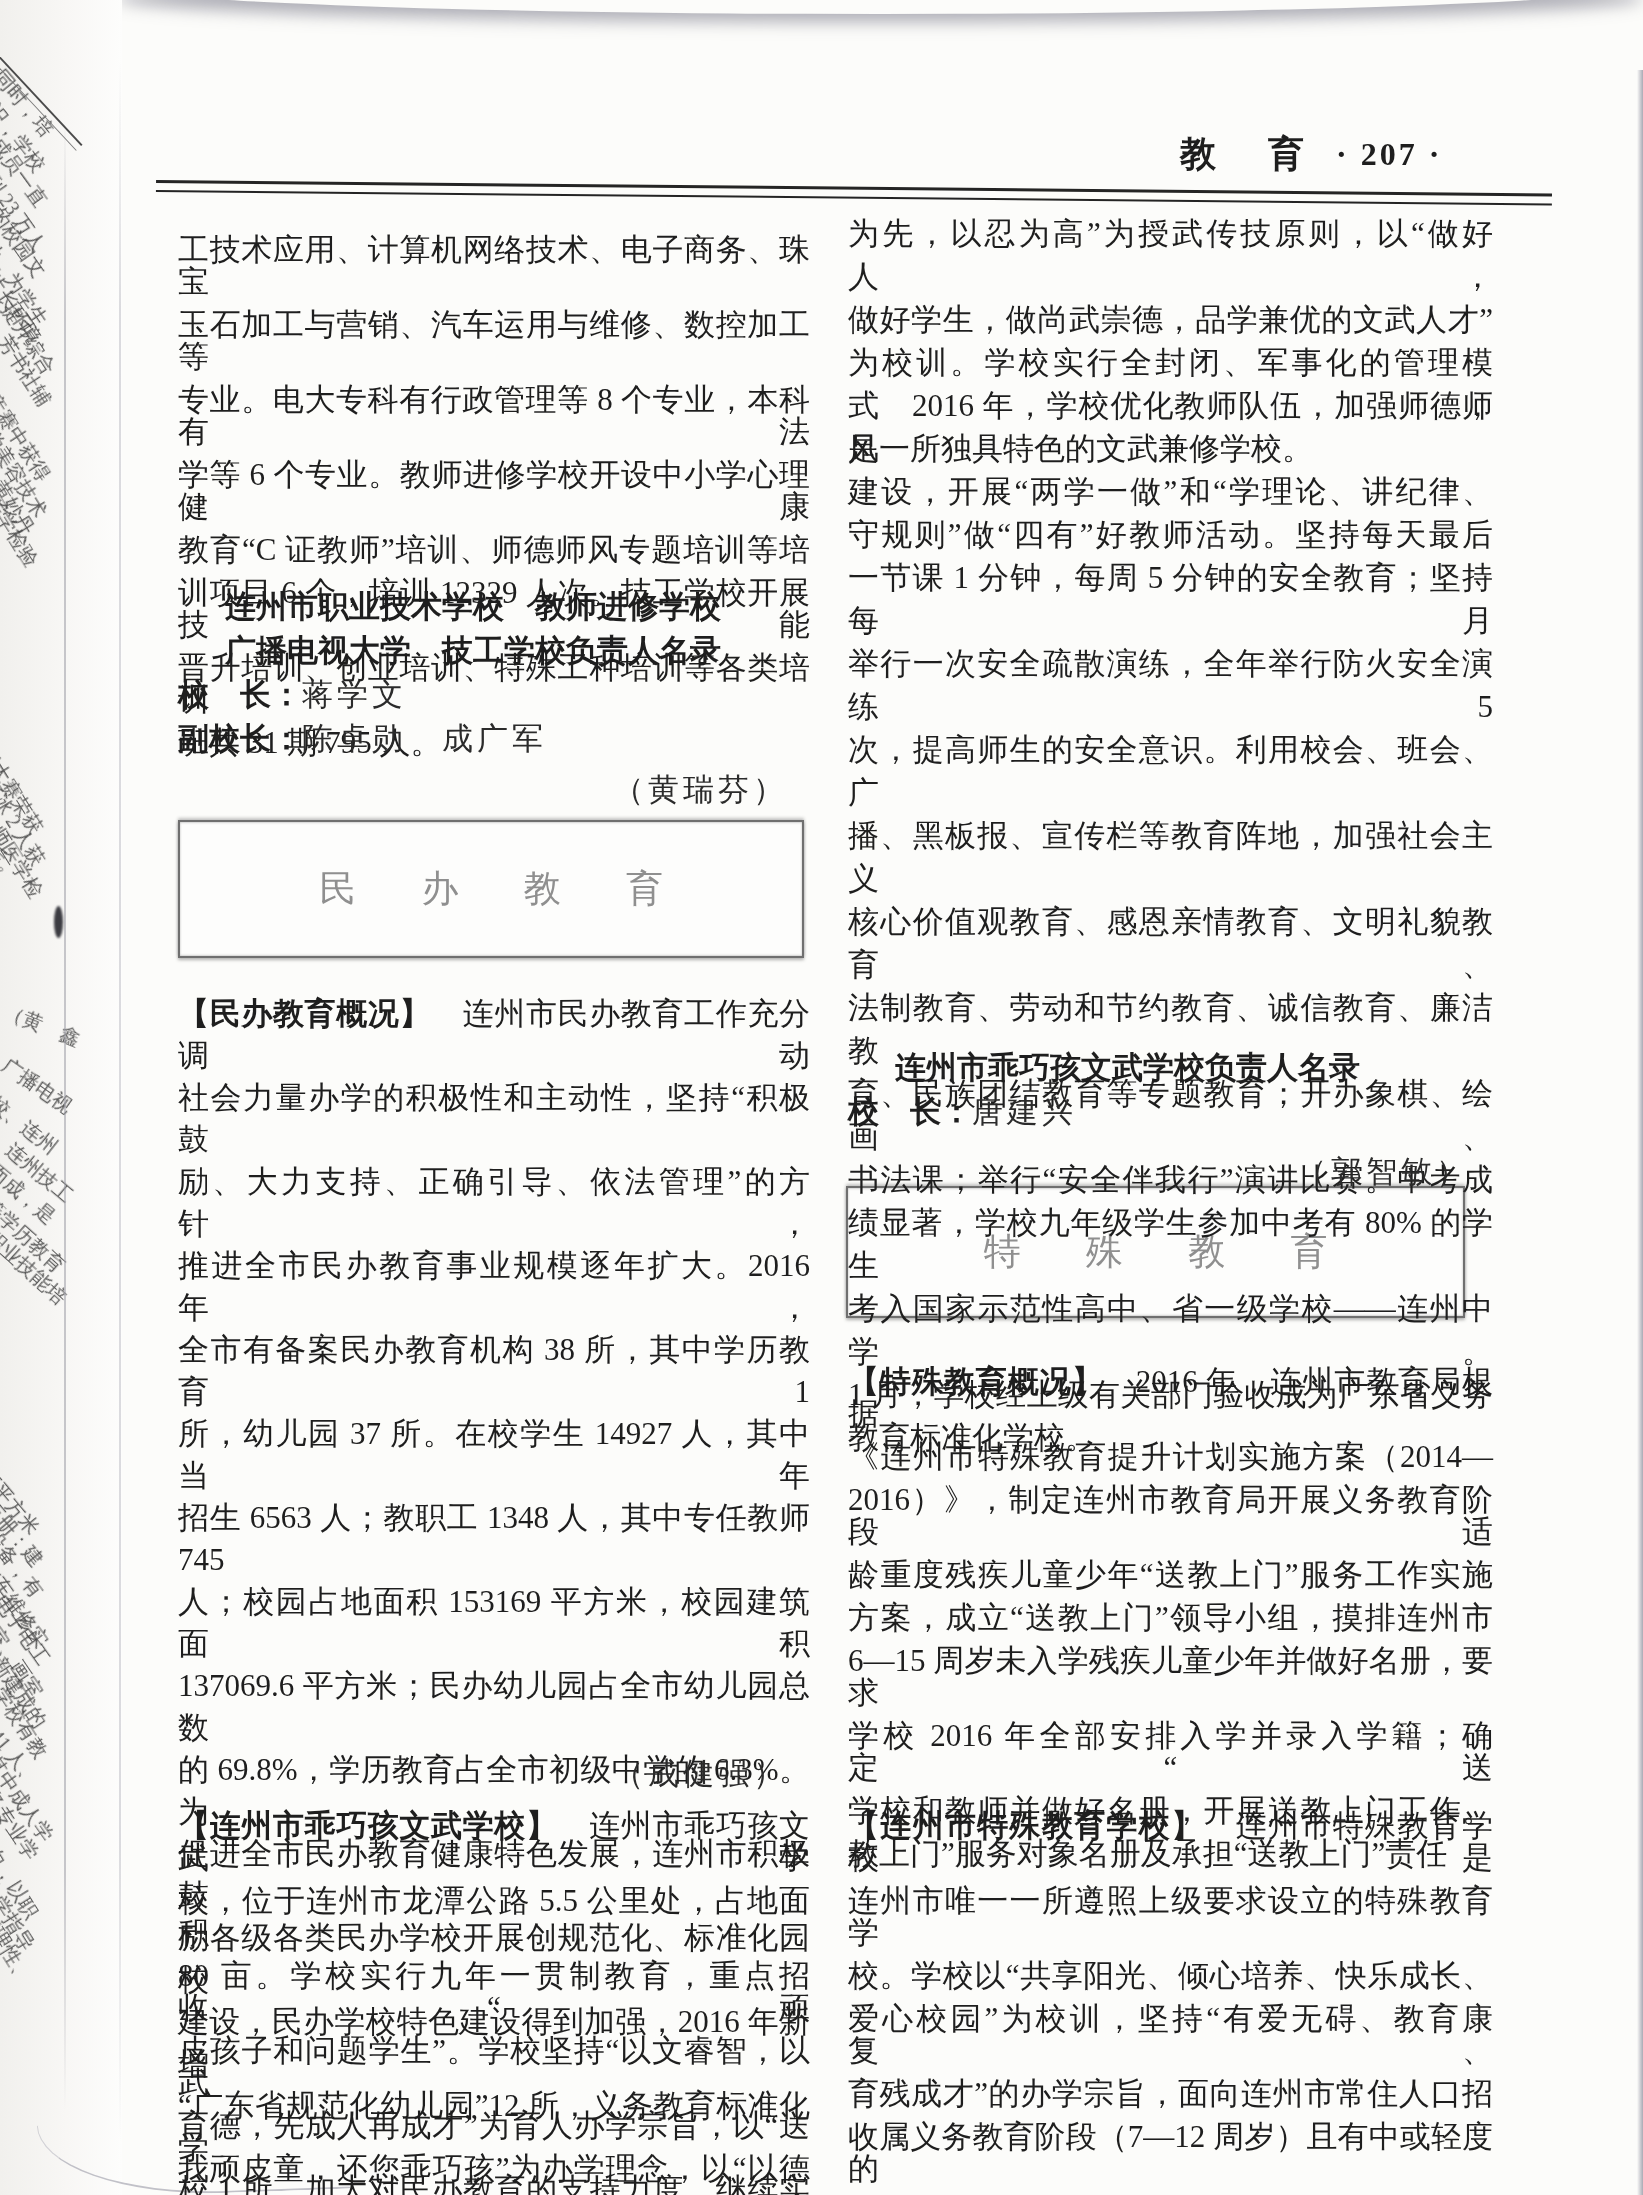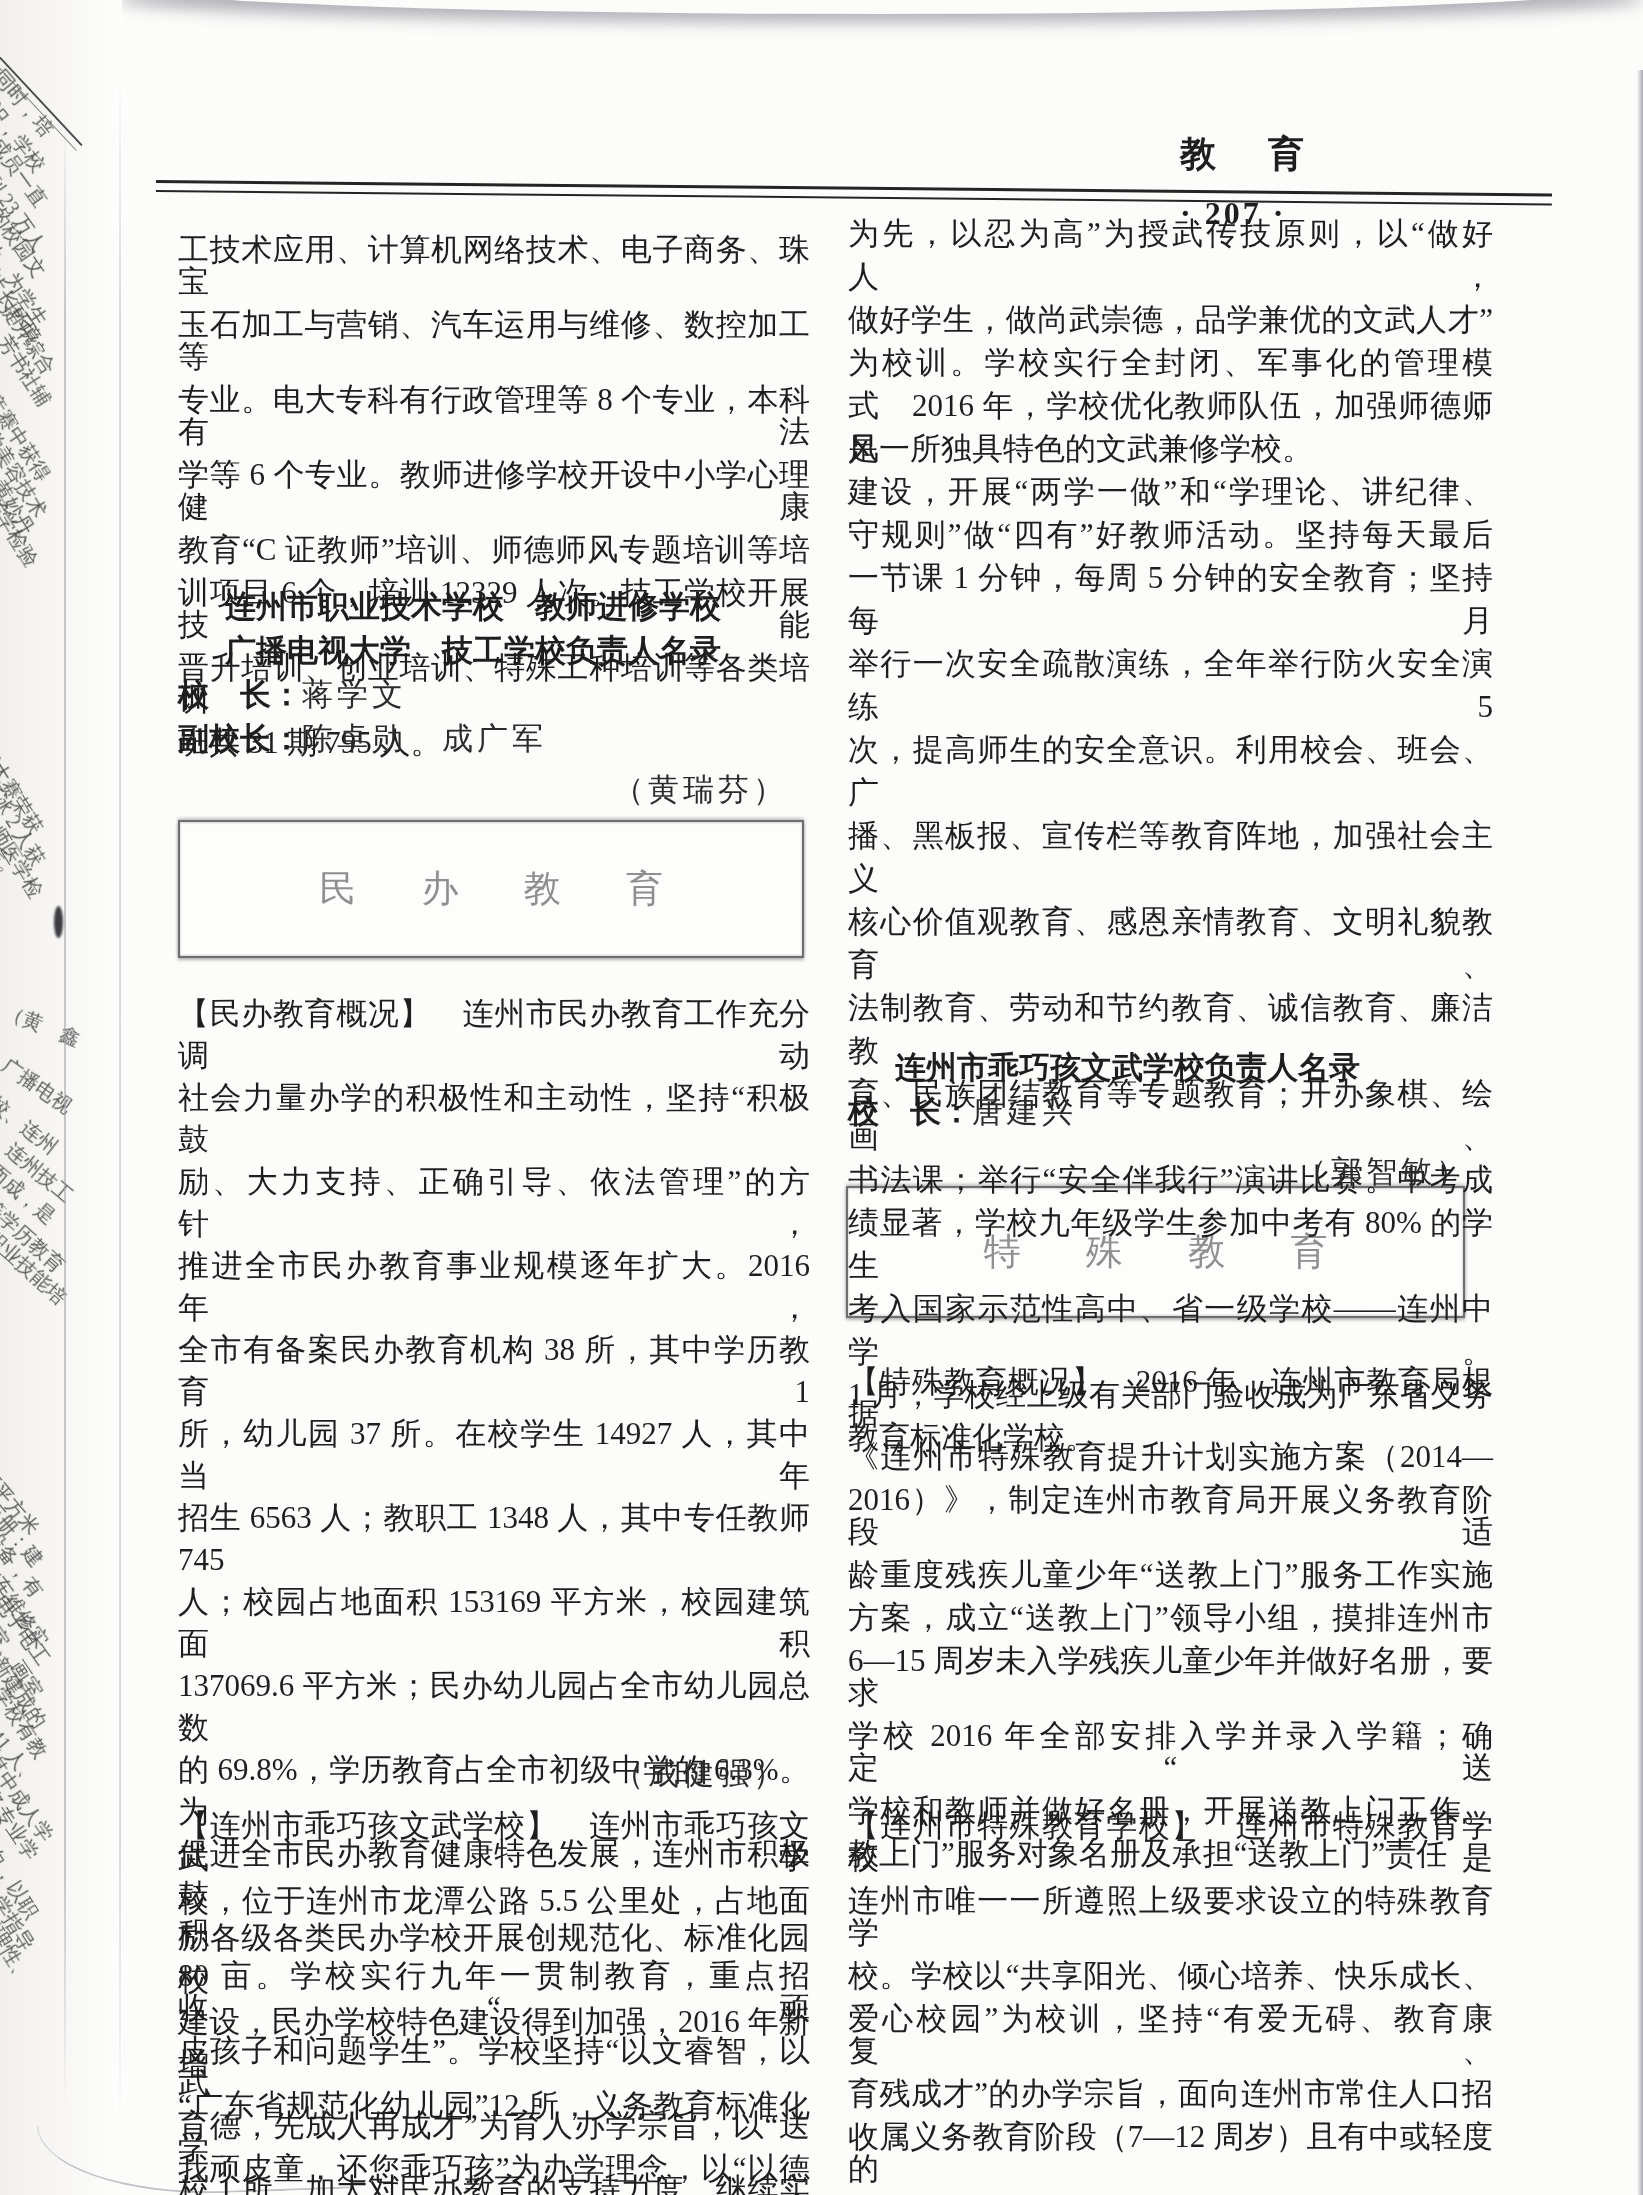--- a/index.html
+++ b/index.html
@@ -24,36 +24,36 @@
     border-top:2.5px solid #4a4a4a;border-bottom:1.5px solid #787878;
     transform:rotate(47deg);transform-origin:left top;}
   .right-edge{position:absolute;right:0;top:70px;bottom:0;width:6px;
     background:linear-gradient(90deg,rgba(160,160,175,0),#a9a9b4);}
   .bottom-curl{position:absolute;left:38px;top:2120px;width:310px;height:72px;
     border-bottom-left-radius:60% 100%;border-bottom:2px solid #b3b3bc;border-left:1px solid #c9c9cf;
     transform:rotate(-2deg);opacity:.8;}
   .smudge{position:absolute;left:54px;top:906px;width:9px;height:32px;background:#3c3c42;
     border-radius:50%;filter:blur(1.3px);}
   
-  .header{position:absolute;top:130px;left:1180px;width:370px;display:flex;align-items:flex-start;gap:16px;flex-direction:column;}
+  .header{position:absolute;top:130px;left:1180px;width:370px;display:flex;align-items:center;gap:24px;}
   .h-title{font-family:"Liberation Sans","DejaVu Sans",sans-serif;font-weight:700;font-size:36px;letter-spacing:8px;}
   .h-page{font-size:32px;letter-spacing:3px;font-weight:600;}
   .header-rule{position:absolute;left:156px;top:180px;width:1396px;height:7px;
     border-top:3px solid #242424;border-bottom:2px solid #242424;
     transform:rotate(.55deg);transform-origin:left center;}
   
   .col{position:absolute;top:0;height:100%;}
   .blk{position:absolute;left:0;right:0;}
   .lh42 .tl, .lh42{line-height:42px;}
   .lh43 .tl, .lh43{line-height:43px;}
   .lh44 .tl, .lh44{line-height:44px;}
   .lh45 .tl, .lh45{line-height:32px;margin-top:11px;}
   .tl{text-align:justify;text-align-last:justify;}
   .end .tl:last-child{text-align-last:left;}
-  .hw{font-family:"Liberation Sans","DejaVu Sans",sans-serif;font-weight:400;}
+  .hw{font-family:"Liberation Sans","DejaVu Sans",sans-serif;font-weight:700;}
   .roster-title{font-family:"Liberation Sans","DejaVu Sans",sans-serif;font-weight:700;margin-left:47px;}
   .role{font-family:"Liberation Sans","DejaVu Sans",sans-serif;font-weight:700;}
   .kname{letter-spacing:4px;color:#2b2b2b;}
   .byline{text-align:right;padding-right:22px;letter-spacing:4px;color:#2b2b2b;}
   
   .sec-box{position:absolute;border:2px solid #6f6f6f;background:#fdfdfc;
     box-shadow:0 2px 3px rgba(70,70,70,.40),0 -2px 3px rgba(70,70,70,.30),
       inset 0 1px 2px rgba(70,70,70,.22),inset 0 -1px 2px rgba(70,70,70,.22);
     display:flex;align-items:center;justify-content:center;}
   .sec-box-title{color:#8f8f8f;font-size:37px;letter-spacing:28px;margin-right:-28px;}

